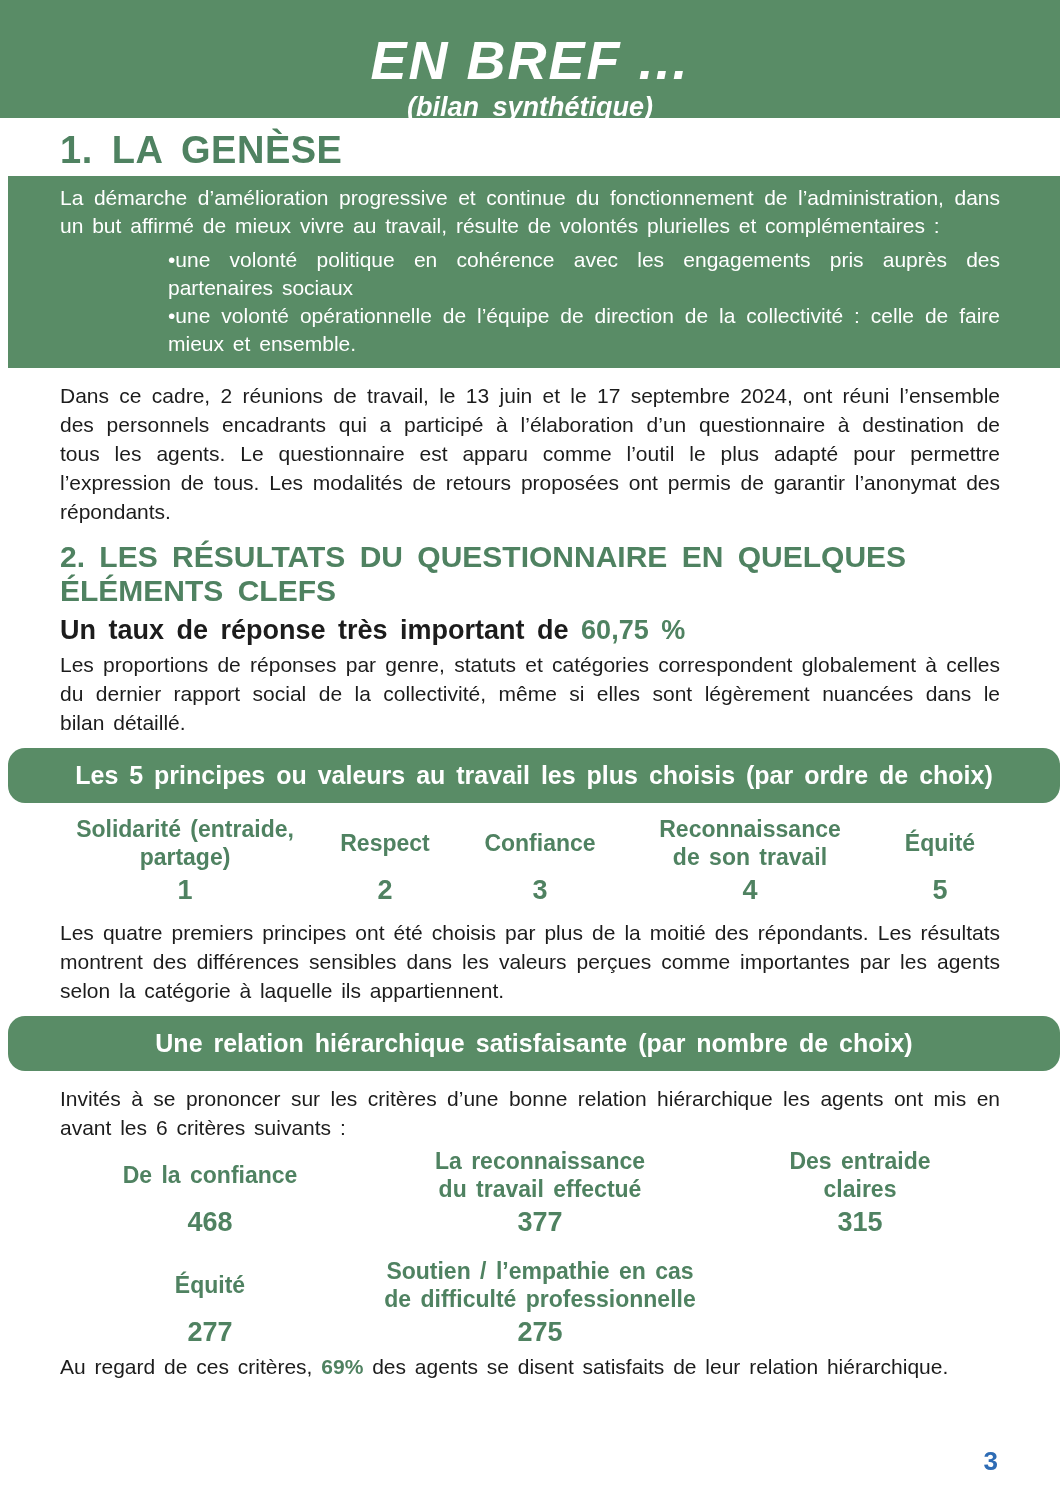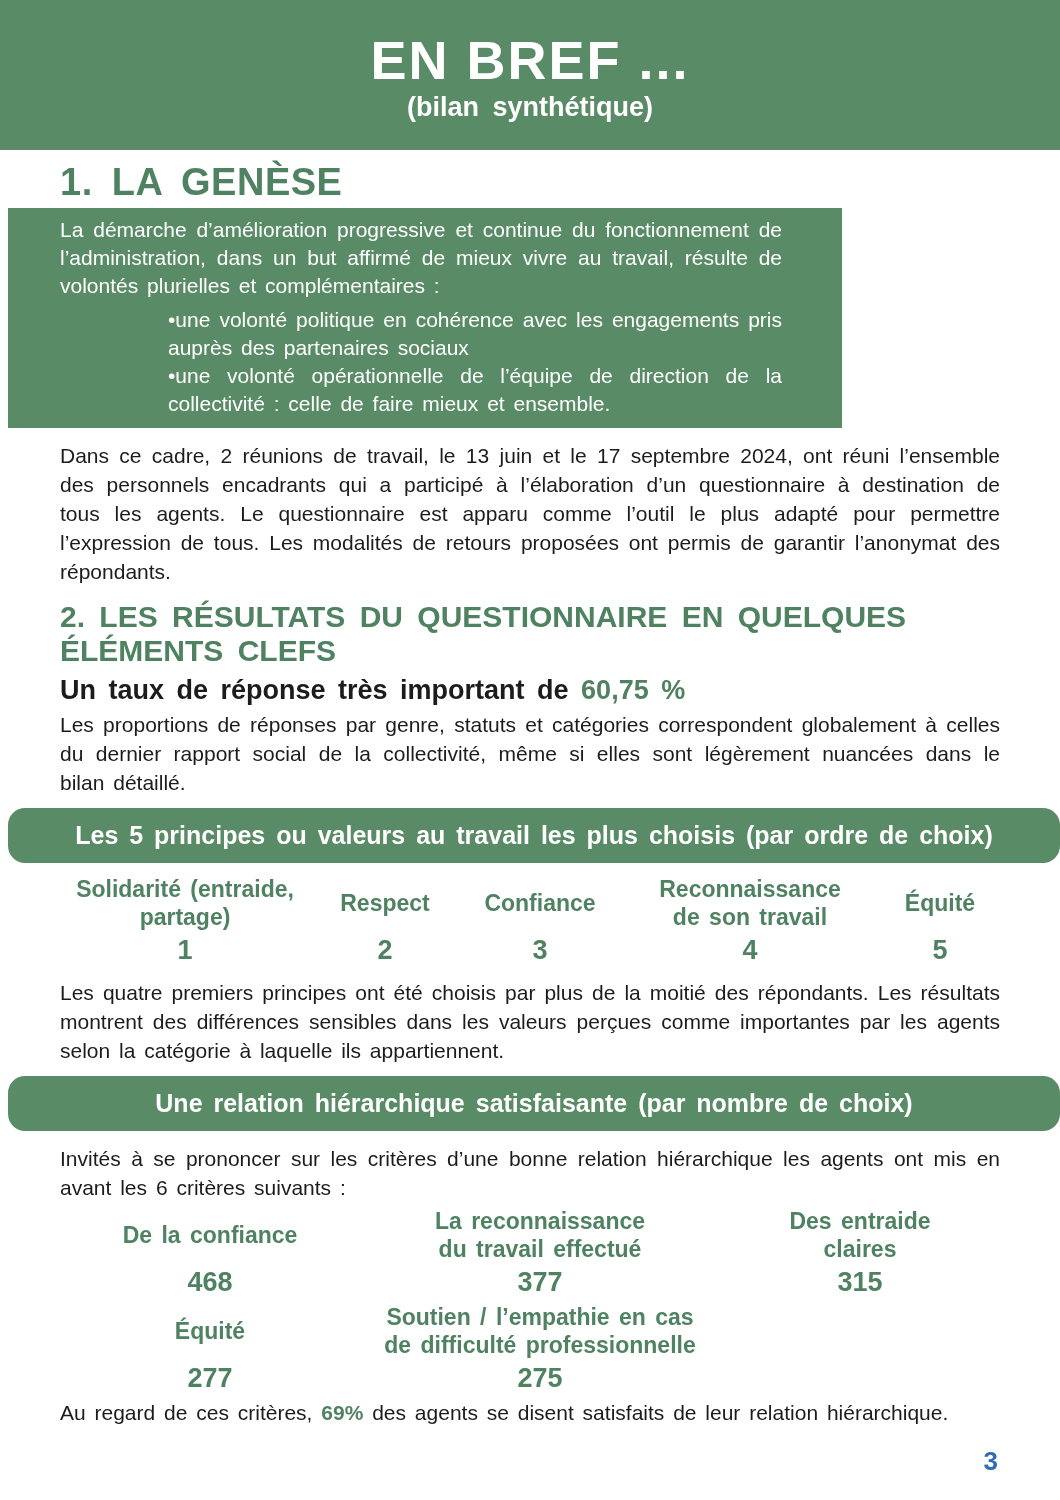--- a/index.html
+++ b/index.html
@@ -13,40 +13,40 @@
   body{
     width:1060px;height:1500px;
     background:#fff;
     font-family:"Liberation Sans", sans-serif;
     color:var(--ink);
   }
   .page{position:relative;width:1060px;height:1500px;overflow:hidden;background:#fff;}
 
   
   .top-band{
-    height:150px;background:var(--green);color:#fff;
-    text-align:center;padding-top:32px;
+    height:118px;background:var(--green);color:#fff;
+    text-align:center;padding-top:32px;font-style:italic;
   }
   .doc-title{font-size:54px;font-weight:700;letter-spacing:2px;line-height:56px;}
   .doc-subtitle{font-size:27px;font-weight:700;word-spacing:6px;margin-top:4px;}
 
   
   .h1{
     color:var(--green-dark);font-size:38px;font-weight:700;
     margin:16px 60px 10px;letter-spacing:.5px;word-spacing:8px;line-height:32px;
   }
   .h2{
     color:var(--green-dark);font-size:30px;font-weight:700;
     margin:14px 60px 0;word-spacing:6px;line-height:34px;
   }
 
   
   .green-box{
     background:var(--green);color:#fff;
-    margin-left:8px;width:834px;
+    margin-left:8px;width:1052px;
     padding:8px 60px 10px 52px;
     font-size:21px;line-height:28px;text-align:justify;word-spacing:3px;
   }
   .green-box .intro{margin:0 0 6px 0;}
   .green-box .bullet{margin:0 0 0 108px;}
 
   
   .para{
     margin:13px 60px 0;
     font-size:21px;line-height:29px;text-align:justify;word-spacing:3px;
@@ -78,21 +78,21 @@
     text-align:center;word-spacing:3px;
     min-height:60px;display:flex;align-items:center;justify-content:center;
   }
   .p1 .p-label{max-width:235px;}
   .p4 .p-label{max-width:210px;}
   .p-rank{color:var(--green-dark);font-size:27px;font-weight:700;margin-top:2px;line-height:30px;}
 
   
   .criteria{
     display:grid;grid-template-columns:300px 360px 280px;
-    justify-content:space-between;row-gap:4px;
+    justify-content:space-between;row-gap:18px;
     margin:4px 60px 0;
   }
   .criterion{display:flex;flex-direction:column;align-items:center;}
   .c-label{min-height:58px;}
   .c2 .c-label{max-width:220px;}
   .c3 .c-label{max-width:185px;}
   .c5 .c-label{max-width:325px;}
   .c6 .c-label{max-width:160px;}
   .c-value{color:var(--green-dark);font-size:27px;font-weight:700;margin-top:2px;line-height:32px;}
 

